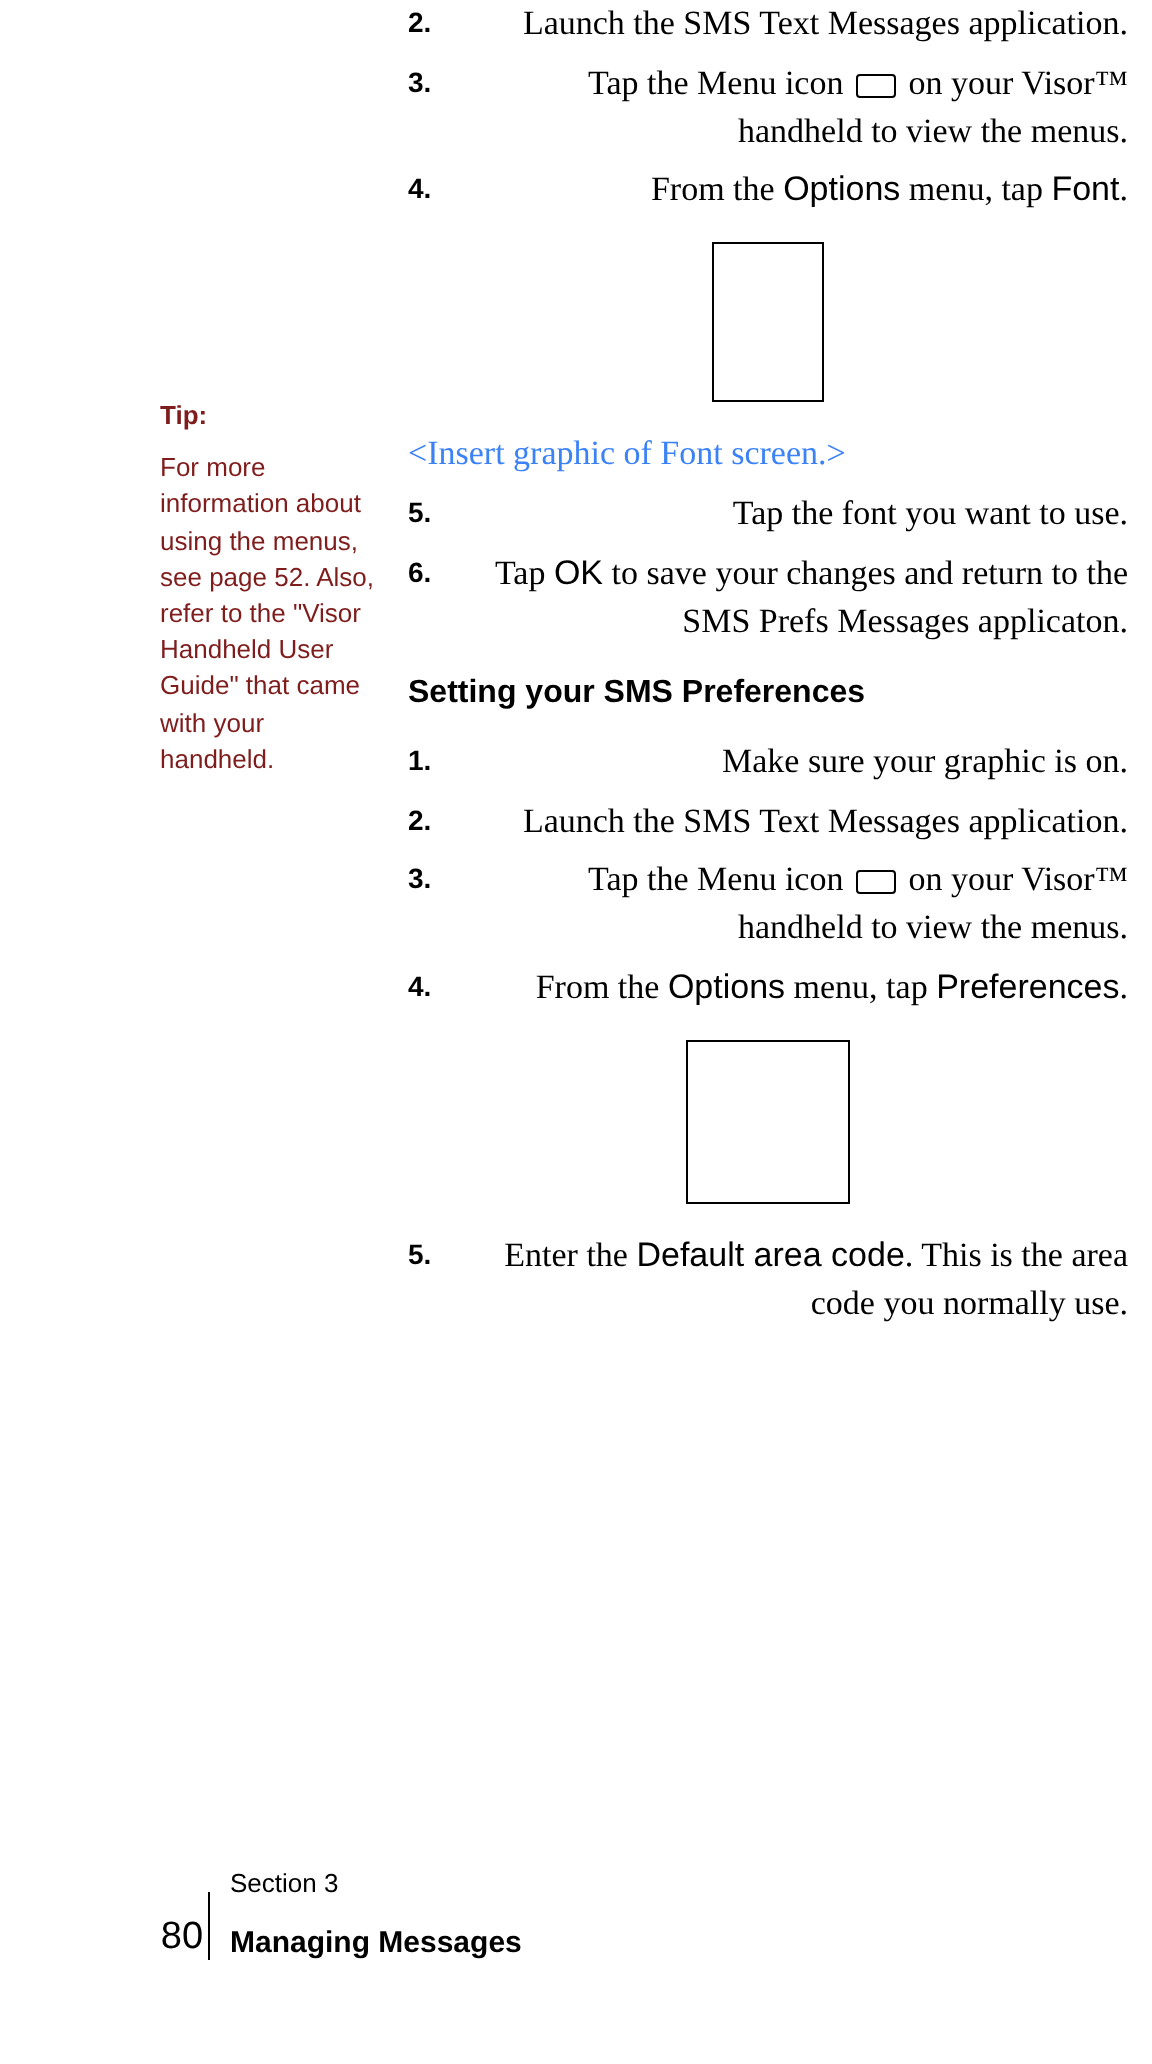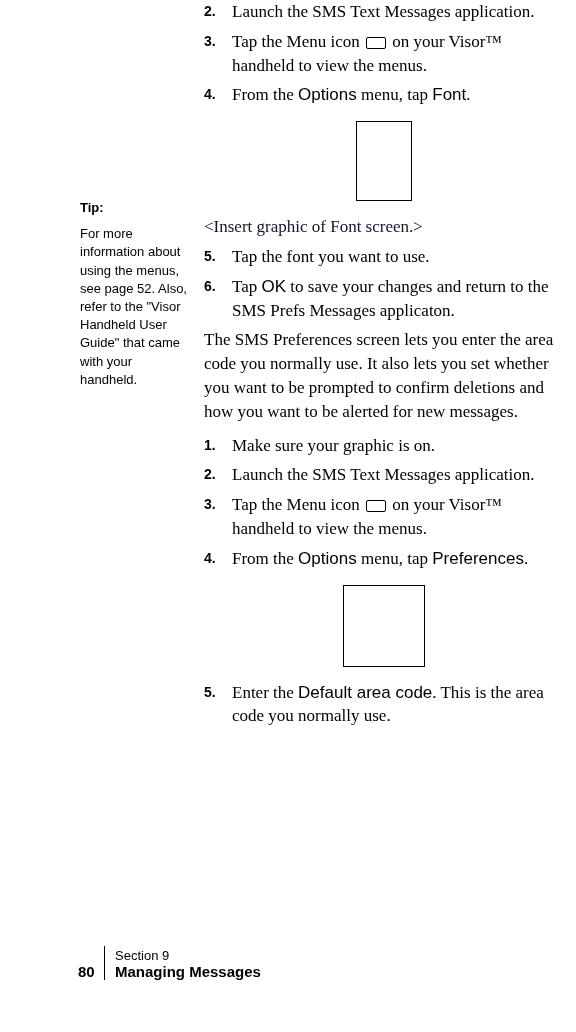--- a/index.html
+++ b/index.html
@@ -21,21 +21,21 @@
       height: 100%;
     }
     .sidebar {
       position: absolute;
       left: 80px;
       top: 199px;
       width: 110px;
       font-family: Arial, Helvetica, sans-serif;
       font-size: 13px;
       line-height: 1.4;
-      color: #000000;
+      color: #7f1d1d;
     }
     .sidebar .tip-label {
       font-weight: bold;
       margin-bottom: 8px;
     }
     .main {
       position: absolute;
       left: 204px;
       top: 0;
       width: 360px;
@@ -49,20 +49,21 @@
     .step .num {
       font-family: Arial, Helvetica, sans-serif;
       font-weight: bold;
       font-size: 14px;
       width: 28px;
       flex-shrink: 0;
       padding-top: 2px;
     }
     .step .txt {
       flex: 1;
+      text-align: right;
     }
     .menu-icon-rect {
       display: inline-block;
       width: 20px;
       height: 12px;
       border: 1px solid #000;
       border-radius: 2px;
       vertical-align: middle;
       margin: 0 2px;
     }
@@ -78,21 +79,21 @@
     }
     .graphic-box.small {
       width: 56px;
       height: 80px;
     }
     .graphic-box.medium {
       width: 82px;
       height: 82px;
     }
     .placeholder {
-      color: #0f172a;
+      color: #3b82f6;
       font-size: 17px;
       margin-bottom: 6px;
     }
     .heading {
       font-family: Arial, Helvetica, sans-serif;
       font-weight: bold;
       font-size: 16px;
       margin-top: 14px;
       margin-bottom: 10px;
     }
@@ -103,37 +104,39 @@
       position: absolute;
       left: 78px;
       bottom: 52px;
       width: 400px;
       font-family: Arial, Helvetica, sans-serif;
       font-size: 14px;
       display: flex;
       align-items: flex-end;
     }
     .footer .pagenum {
-      font-weight: bold;
+      font-weight: normal;
       width: 26px;
-      font-size: 15px;
+      font-size: 19px;
       padding-top: 16px;
+      text-align: center;
     }
     .footer .divider {
       width: 1px;
       height: 34px;
       background: #000;
       margin-right: 10px;
     }
     .footer .section-block .line1 {
       font-size: 13px;
     }
     .footer .section-block .line2 {
       font-weight: bold;
       font-size: 15px;
+      margin-top: 14px;
     }
   </style>
 </head>
 <body>
 
 <div class="page">
 
   <div class="sidebar">
     <div class="tip-label">Tip:</div>
     <div>For more information about using the menus, see page 52. Also, refer to the "Visor Handheld User Guide" that came with your handheld.</div>
@@ -169,21 +172,21 @@
       <div class="txt">Tap the font you want to use.</div>
     </div>
 
     <div class="step">
       <div class="num">6.</div>
       <div class="txt">
         <span>Tap </span><span class="bold-sans">OK</span><span> to save your changes and return to the SMS Prefs Messages applicaton.</span>
       </div>
     </div>
 
-    <div class="para">The SMS Preferences screen lets you enter the area code you normally use. It also lets you set whether you want to be prompted to confirm deletions and how you want to be alerted for new messages.</div>
+    <div class="heading">Setting your SMS Preferences</div>
 
     <div class="step">
       <div class="num">1.</div>
       <div class="txt">Make sure your graphic is on.</div>
     </div>
     <div class="step">
       <div class="num">2.</div>
       <div class="txt">Launch the SMS Text Messages application.</div>
     </div>
     <div class="step">
@@ -208,18 +211,18 @@
         <span>Enter the </span><span class="bold-sans">Default area code</span><span>. This is the area code you normally use.</span>
       </div>
     </div>
 
   </div>
 
   <div class="footer">
     <div class="pagenum">80</div>
     <div class="divider"></div>
     <div class="section-block">
-      <div class="line1">Section 9</div>
+      <div class="line1">Section 3</div>
       <div class="line2">Managing Messages</div>
     </div>
   </div>
 
 </div>
 
 </body></html>

